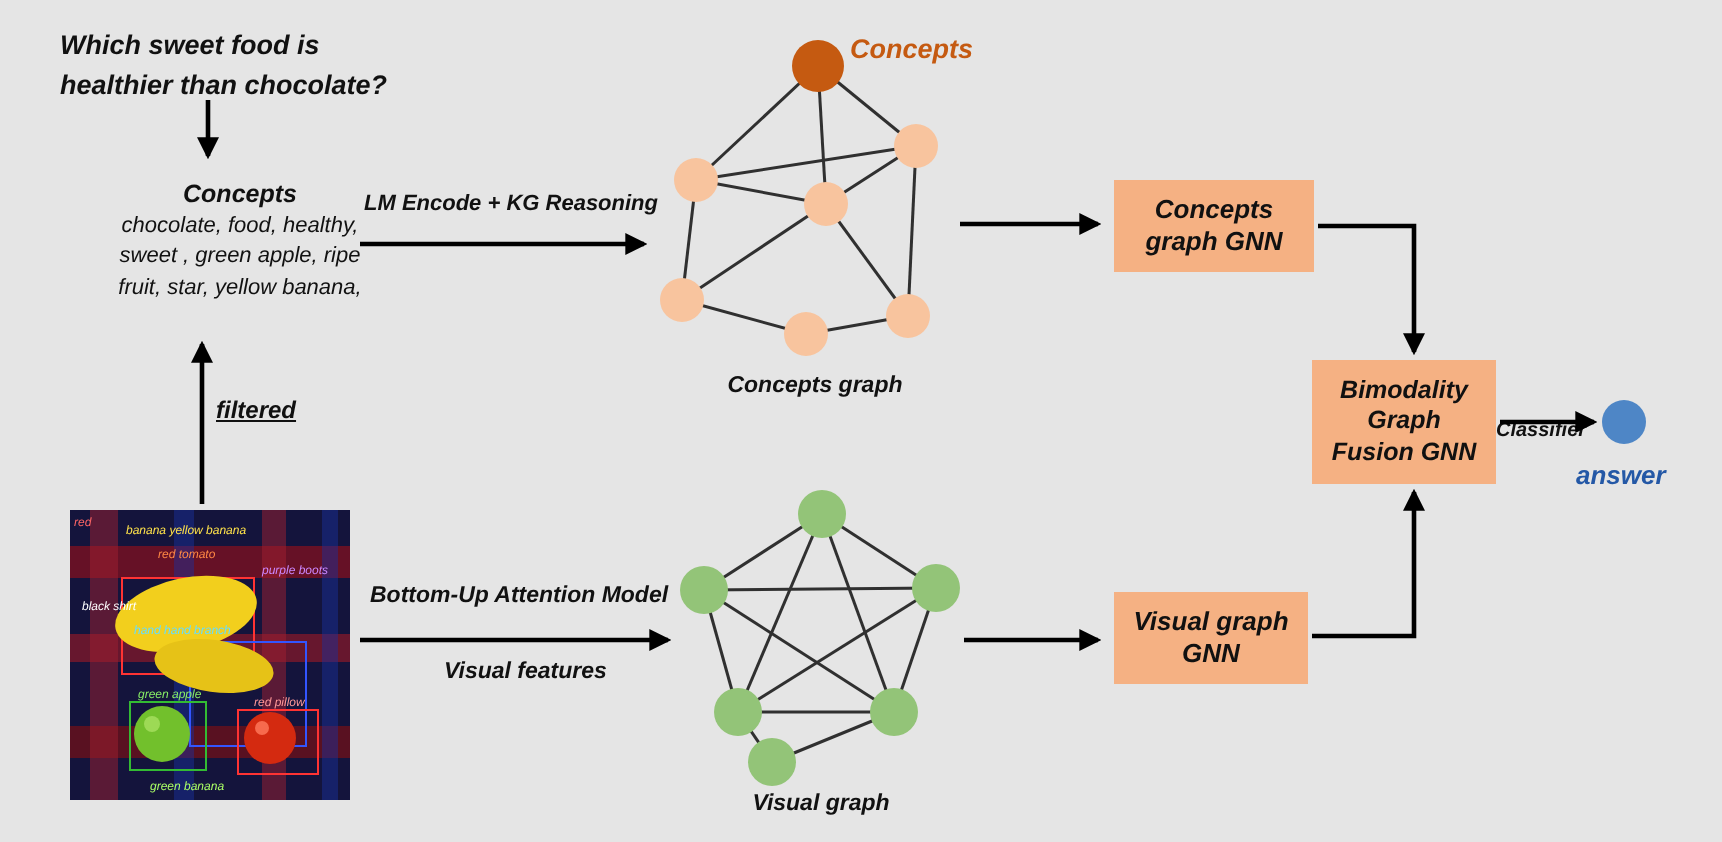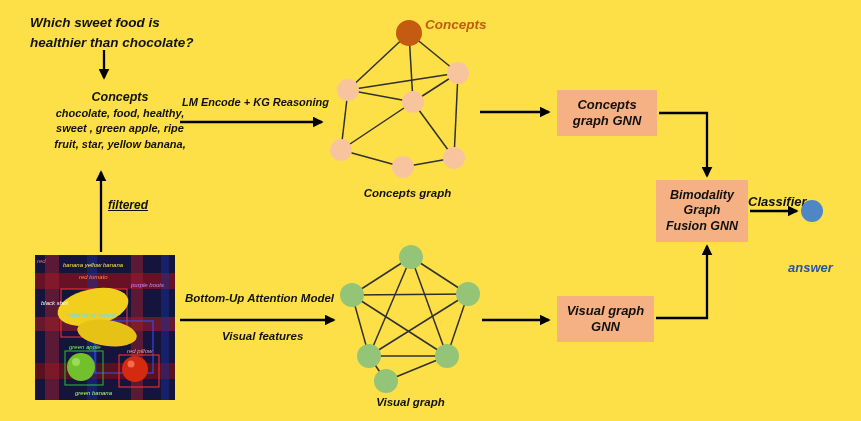--- a/index.html
+++ b/index.html
@@ -1,27 +1,27 @@
 <!DOCTYPE html>
 <html><head>
 <meta charset="utf-8">
 <title>VQA Bimodal Graph Fusion Diagram</title>
 <style>
   html,body{margin:0;padding:0;background:#ffffff;}
   body{font-family:"Liberation Sans", sans-serif;color:#111;}
-  .canvas{position:relative;width:861px;height:421px;background:#fde047;overflow:hidden;}
+  .canvas{position:relative;width:861px;height:421px;background:#e5e5e5;overflow:hidden;}
   .abs{position:absolute;}
   .bi{font-style:italic;font-weight:700;color:#111;}
-  .it{font-style:italic;font-weight:700;color:#111;text-align:center;}
+  .it{font-style:italic;font-weight:400;color:#111;text-align:center;}
   .pre{white-space:pre-line;}
   .center{text-align:center;}
   .box{position:absolute;background:#F5B183;display:flex;align-items:center;justify-content:center;
        text-align:center;font-style:italic;font-weight:700;white-space:pre-line;line-height:1.22;color:#111;}
   .question-label{color:#C55A11;}
-  .answer-label{color:#2458A6;margin-top:30px;}
+  .answer-label{color:#2458A6;}
   svg{display:block;}
   .overlay{position:absolute;left:0;top:0;pointer-events:none;}
 </style>
 </head>
 <body>
 
 <div class="canvas">
 
   <div class="abs bi pre" style="left:30px;top:13px;width:215px;font-size:13.5px;line-height:1.5;">Which sweet food is
 healthier than chocolate?</div>
@@ -50,21 +50,21 @@
   <div class="box" style="left:557px;top:90px;width:100px;height:46px;font-size:13px;">Concepts
 graph GNN</div>
 
   <div class="box" style="left:557px;top:296px;width:97px;height:46px;font-size:13px;">Visual graph
 GNN</div>
 
   <div class="box" style="left:656px;top:180px;width:92px;height:62px;font-size:12.5px;">Bimodality
 Graph
 Fusion GNN</div>
 
-  <div class="abs bi" style="left:748px;top:194px;font-size:13px;">Classifier</div>
+  <div class="abs bi" style="left:748px;top:210px;font-size:10px;">Classifier</div>
 
   <div class="abs bi answer-label" style="left:788px;top:230px;font-size:13px;">answer</div>
 
   <div class="abs" style="left:35px;top:255px;width:140px;height:145px;">
     <svg width="140" height="145" viewBox="0 0 140 145">
       <rect x="0" y="0" width="140" height="145" fill="#14143c"></rect>
 
       <rect x="0" y="18" width="140" height="16" fill="#7a1020" opacity="0.8"></rect>
       <rect x="0" y="62" width="140" height="14" fill="#8a1828" opacity="0.7"></rect>
       <rect x="0" y="108" width="140" height="16" fill="#701018" opacity="0.75"></rect>

